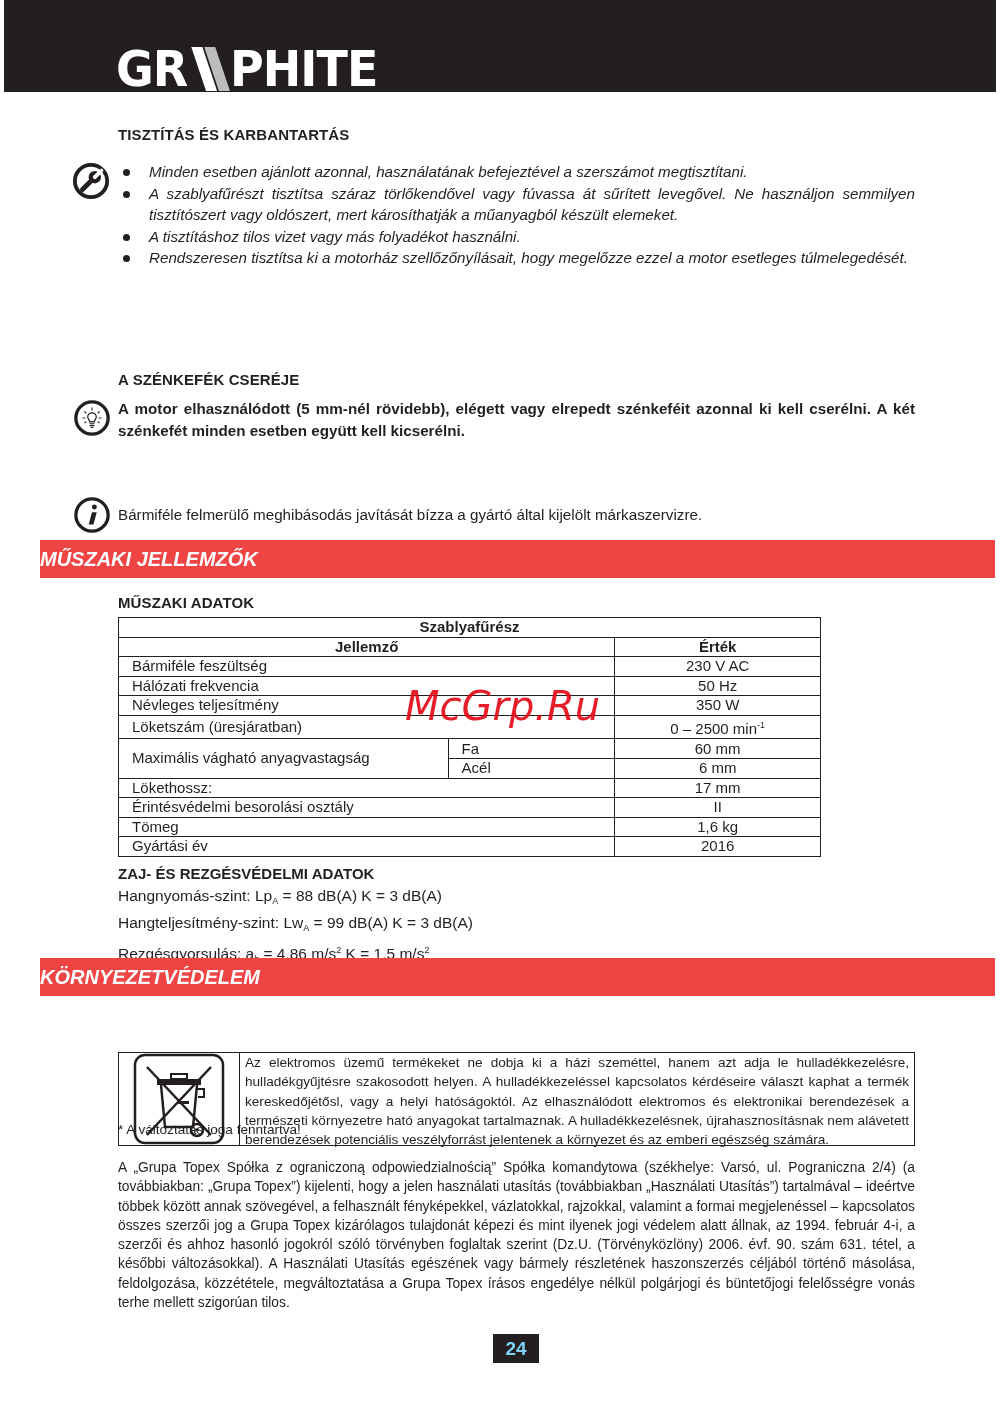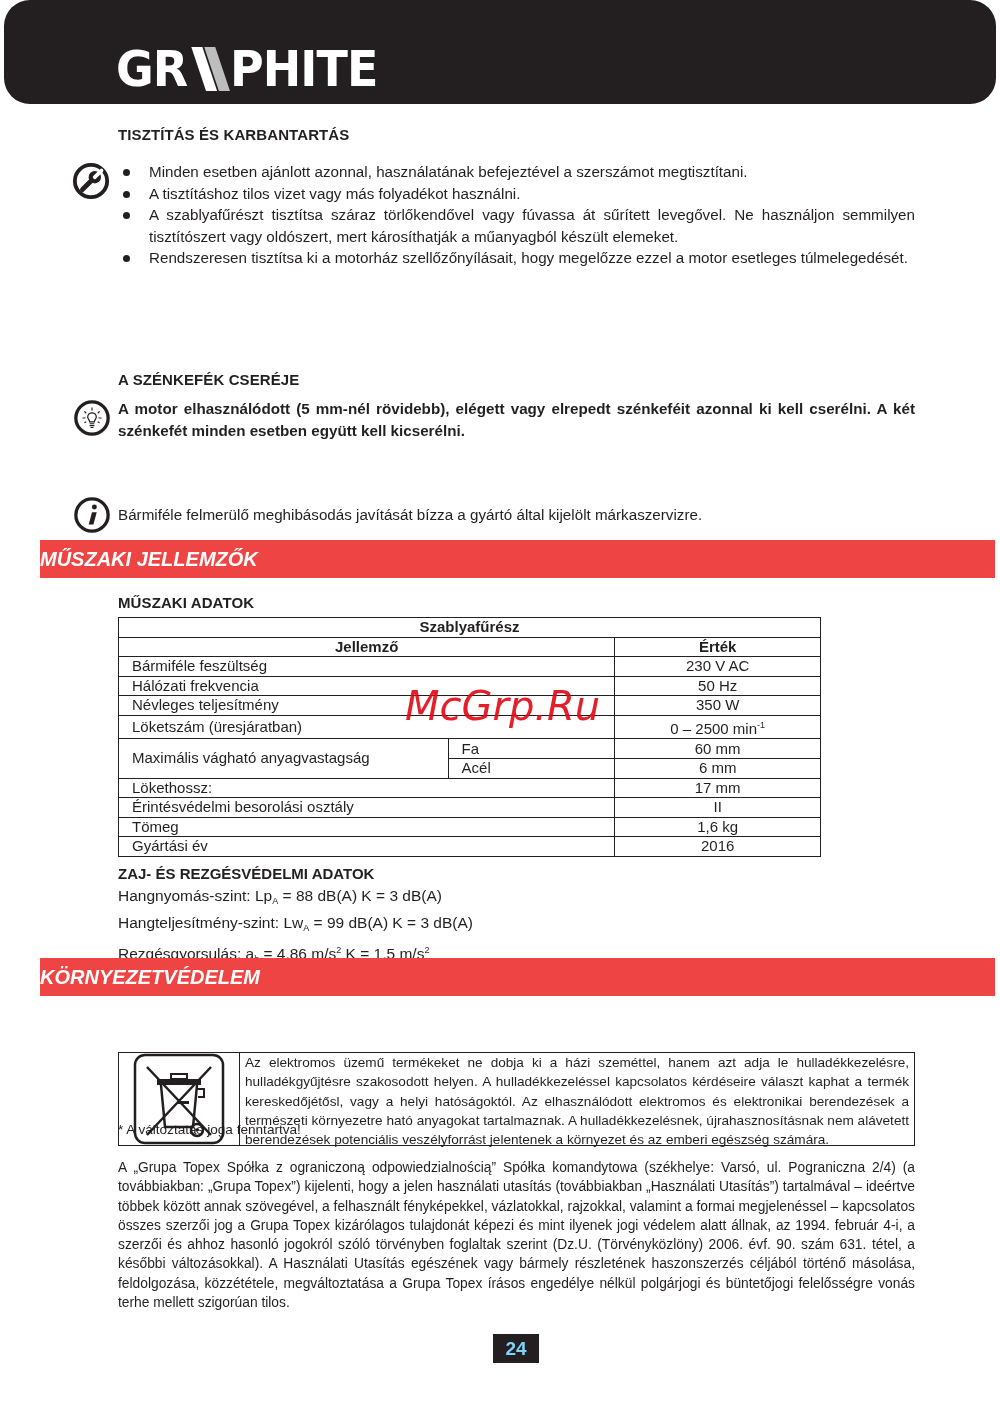--- a/index.html
+++ b/index.html
@@ -1,32 +1,32 @@
 <!DOCTYPE html>
 <html><head>
 <meta charset="utf-8">
 <style>
   * { box-sizing: border-box; margin: 0; padding: 0; }
   html, body { width: 1000px; height: 1415px; background: #ffffff; }
   body { position: relative; font-family: "Liberation Sans", "DejaVu Sans", sans-serif; color: #231f20; overflow: hidden; }
 
-  .header-bar { position: absolute; left: 4px; top: 0; width: 992px; height: 104px; background: #231f20; border-radius: 26px; }
+  .header-bar { position: absolute; left: 4px; top: 0; width: 992px; height: 92px; background: #231f20; }
   .logo { position: absolute; left: 112px; top: 44px; height: 50px; display: flex; align-items: center; }
   .logo span { font-family: "DejaVu Sans", sans-serif; font-weight: bold; font-size: 50px; color: #ffffff; letter-spacing: -1px; line-height: 50px; transform: scaleX(0.92); transform-origin: left center; display: inline-block; }
   .logo .slash { display: inline-block; width: 34px; height: 44px; position: relative; margin: 0 1px; }
   .logo .slash i { position: absolute; top: 0; width: 12px; height: 44px; transform: skewX(20deg); }
   .logo .slash i.a { left: 4px; background: #ffffff; }
   .logo .slash i.b { left: 18px; background: #bdbdbd; }
 
   .h-section { position: absolute; left: 118px; font-weight: bold; font-size: 15px; letter-spacing: 0.1px; }
 
   .icon { position: absolute; width: 38px; height: 38px; }
 
   .bullets { position: absolute; left: 120px; top: 161px; width: 795px; font-size: 15.2px; line-height: 21.6px; }
-  .bullets li { list-style: none; position: relative; padding-left: 29px; text-align: justify; }
+  .bullets li { list-style: none; position: relative; padding-left: 29px; text-align: justify; font-style: italic; }
   .bullets li::before { content: ""; position: absolute; left: 3px; top: 8px; width: 7px; height: 7px; border-radius: 50%; background: #231f20; }
 
   .bold-para { position: absolute; left: 118px; top: 398px; width: 797px; font-weight: bold; font-size: 15.2px; line-height: 21.6px; text-align: justify; }
   .bold-para p { text-align: justify; text-align-last: left; }
   .info-line { position: absolute; left: 118px; top: 504px; font-size: 15.2px; line-height: 22px; }
 
   .banner { position: absolute; left: 40px; width: 955px; height: 38px; background: #ef4444; color: #ffffff; text-align: left; font-weight: bold; font-style: italic; font-size: 20px; line-height: 38px; }
 
   table.spec { position: absolute; left: 118px; top: 617px; width: 703px; border-collapse: collapse; font-size: 15px; line-height: 18.5px; }
   table.spec td { border: 1.3px solid #231f20; padding: 0 13px; height: 19.6px; }
@@ -67,22 +67,22 @@
 
 <svg class="icon" style="left:72px; top:162px;" viewBox="0 0 40 40">
   <circle cx="20" cy="20" r="17" fill="none" stroke="#231f20" stroke-width="4"></circle>
   <path d="M11 29 L20 20" stroke="#231f20" stroke-width="5" stroke-linecap="round"></path>
   <circle cx="24" cy="16" r="6.5" fill="#231f20"></circle>
   <path d="M24 16 L31 9" stroke="#fff" stroke-width="4" stroke-linecap="round"></path>
 </svg>
 
 <ul class="bullets">
   <li>Minden esetben ajánlott azonnal, használatának befejeztével a szerszámot megtisztítani.</li>
+  <li>A szablyafűrészt tisztítsa száraz törlőkendővel vagy fúvassa át sűrített levegővel. Ne használjon semmilyen tisztítószert vagy oldószert, mert károsíthatják a műanyagból készült elemeket.</li>
   <li>A tisztításhoz tilos vizet vagy más folyadékot használni.</li>
-  <li>A szablyafűrészt tisztítsa száraz törlőkendővel vagy fúvassa át sűrített levegővel. Ne használjon semmilyen tisztítószert vagy oldószert, mert károsíthatják a műanyagból készült elemeket.</li>
   <li>Rendszeresen tisztítsa ki a motorház szellőzőnyílásait, hogy megelőzze ezzel a motor esetleges túlmelegedését.</li>
 </ul>
 
 <div class="h-section" style="top:371px;">A SZÉNKEFÉK CSERÉJE</div>
 
 <svg class="icon" style="left:73px; top:399px;" viewBox="0 0 40 40">
   <circle cx="20" cy="20" r="17" fill="none" stroke="#231f20" stroke-width="3.5"></circle>
   <path d="M15.5 19 a4.5 4.5 0 1 1 9 0 c0 2 -2 3 -2 5 h-5 c0 -2 -2 -3 -2 -5z" fill="none" stroke="#231f20" stroke-width="1.3"></path>
   <path d="M17.5 26 h5 M17.5 28 h5 M18.5 30 h3" stroke="#231f20" stroke-width="1.2"></path>
   <path d="M20 9 v3 M12 13 l2 2 M28 13 l-2 2 M10 20 h3 M27 20 h3 M12 25 l2 -1 M28 25 l-2 -1" stroke="#231f20" stroke-width="1.2"></path>

